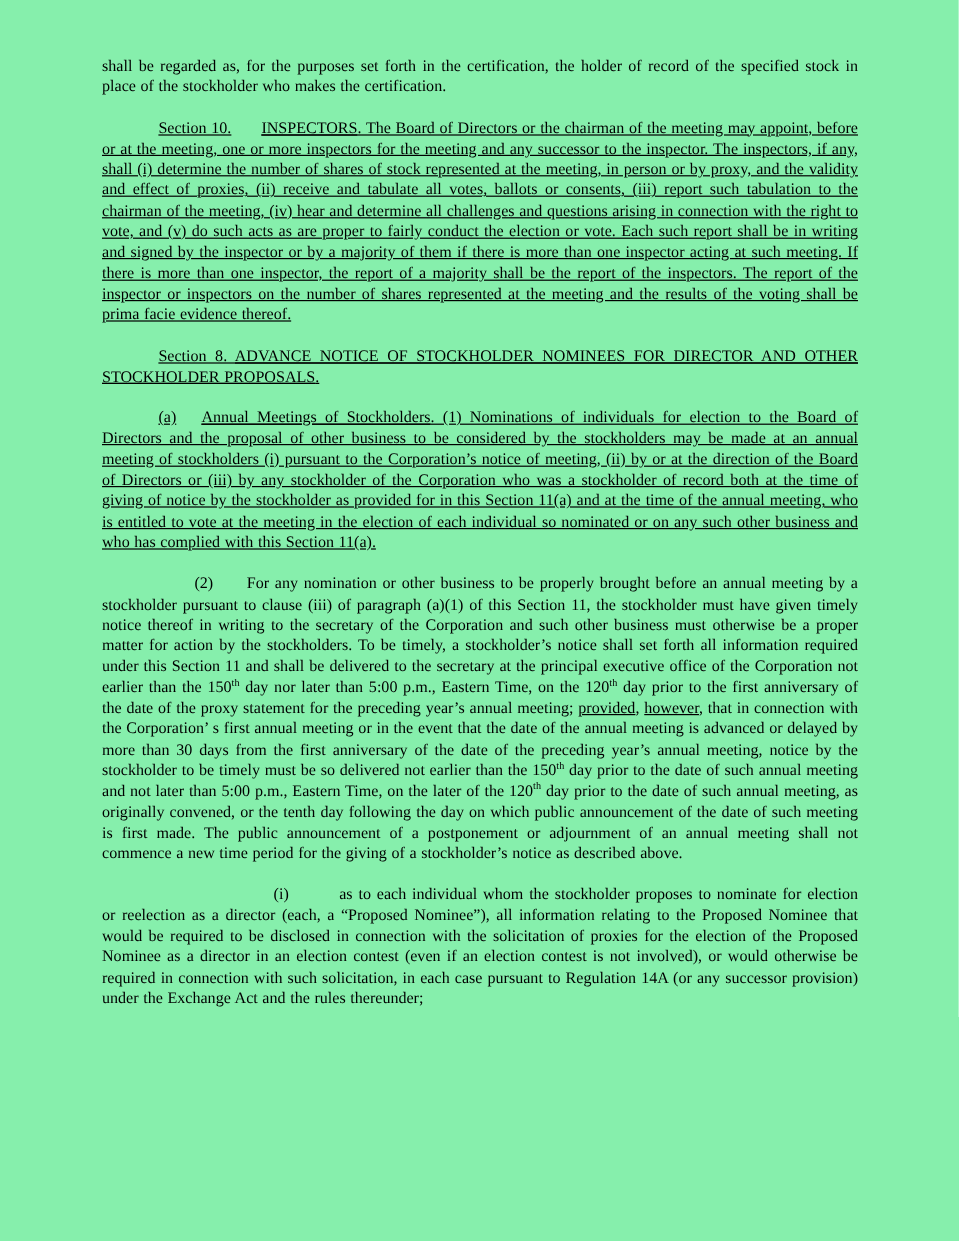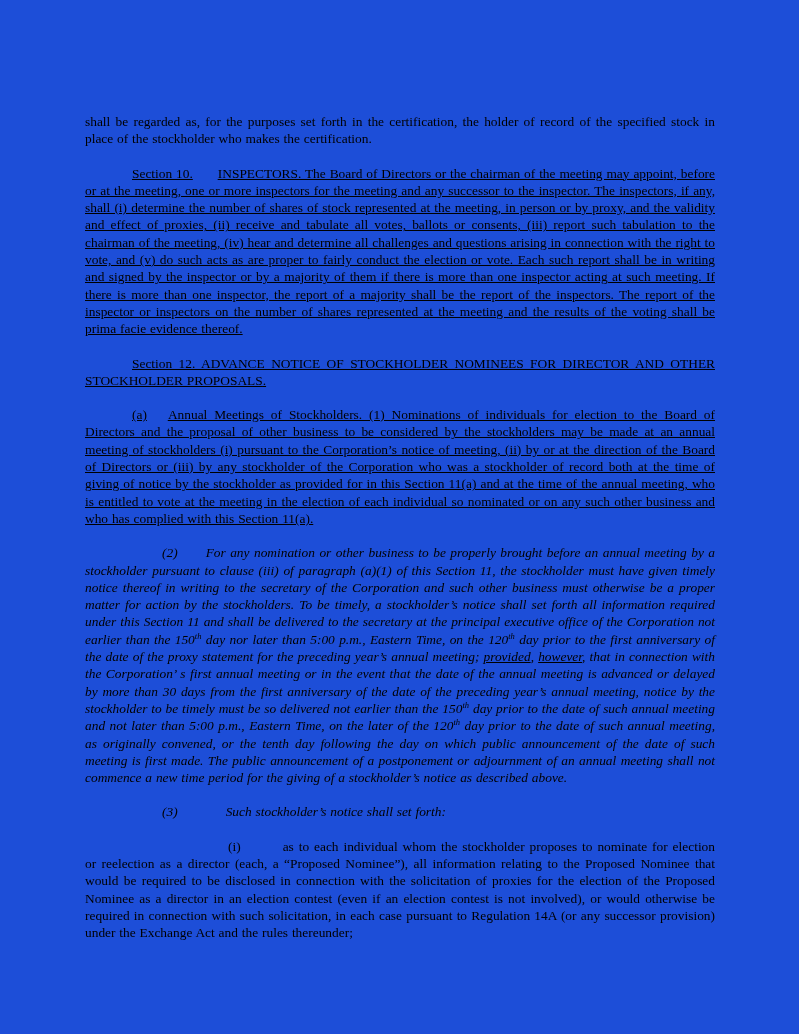--- a/index.html
+++ b/index.html
@@ -10,49 +10,48 @@
     position: relative;
     font-family: "Liberation Serif", "DejaVu Serif", serif;
     color: #000000;
     overflow: hidden;
   }
   .page {
     position: absolute;
     top: 0; left: 0;
     width: 799px;
     height: 1034px;
-    background: #1d4ed8;
-    padding: 113px 84px 40px 85px;
+    background: #86efac;
+    padding: 46px 84px 40px 85px;
   }
   .doc-body { width: 630px; }
   .para {
     font-size: 13.4px;
     line-height: 17.3px;
     text-align: justify;
     margin-bottom: 17px;
     word-spacing: 0.5px;
   }
   .para:last-child { margin-bottom: 0; margin-top: 14px; }
   .ind-1 { text-indent: 47px; text-decoration: underline; }
-  .ind-2 { text-indent: 77px; font-style: italic; }
+  .ind-2 { text-indent: 77px; }
   .ind-3 { text-indent: 143px; }
   .tab { display: inline-block; }
   .u { text-decoration: underline; }
   sup {
     font-size: 8.5px;
     vertical-align: super;
     line-height: 0;
   }
 </style>
 </head>
 <body>
 
 <div class="page">
   <div class="doc-body">
     <p class="para"><span>shall be regarded as, for the purposes set forth in the certification, the holder of record of the specified stock in place of the stockholder who makes the certification.</span></p>
     <p class="para ind-1"><span>Section 10.</span><span class="tab" style="width: 25px;"></span><span class="u">INSPECTORS</span><span>.  The Board of Directors or the chairman of the meeting may appoint, before or at the meeting, one or more inspectors for the meeting and any successor to the inspector.  The inspectors, if any, shall (i) determine the number of shares of stock represented at the meeting, in person or by proxy, and the validity and effect of proxies, (ii) receive and tabulate all votes, ballots or consents, (iii) report such tabulation to the chairman of the meeting, (iv) hear and determine all challenges and questions arising in connection with the right to vote, and (v) do such acts as are proper to fairly conduct the election or vote.  Each such report shall be in writing and signed by the inspector or by a majority of them if there is more than one inspector acting at such meeting.  If there is more than one inspector, the report of a majority shall be the report of the inspectors.  The report of the inspector or inspectors on the number of shares represented at the meeting and the results of the voting shall be prima facie evidence thereof.</span></p>
-    <p class="para ind-1"><span>Section 12.  </span><span class="u">ADVANCE NOTICE OF STOCKHOLDER NOMINEES FOR DIRECTOR AND OTHER STOCKHOLDER PROPOSALS</span><span>.</span></p>
+    <p class="para ind-1"><span>Section 8.  </span><span class="u">ADVANCE NOTICE OF STOCKHOLDER NOMINEES FOR DIRECTOR AND OTHER STOCKHOLDER PROPOSALS</span><span>.</span></p>
     <p class="para ind-1"><span>(a)</span><span class="tab" style="width: 21px;"></span><span class="u">Annual Meetings of Stockholders</span><span>.  (1) Nominations of individuals for election to the Board of Directors and the proposal of other business to be considered by the stockholders may be made at an annual meeting of stockholders (i) pursuant to the Corporation’s notice of meeting, (ii) by or at the direction of the Board of Directors or (iii) by any stockholder of the Corporation who was a stockholder of record both at the time of giving of notice by the stockholder as provided for in this Section 11(a) and at the time of the annual meeting, who is entitled to vote at the meeting in the election of each individual so nominated or on any such other business and who has complied with this Section 11(a).</span></p>
     <p class="para ind-2"><span>(2)</span><span class="tab" style="width: 28px;"></span><span>For any nomination or other business to be properly brought before an annual meeting by a stockholder pursuant to clause (iii) of paragraph (a)(1) of this Section 11, the stockholder must have given timely notice thereof in writing to the secretary of the Corporation and such other business must otherwise be a proper matter for action by the stockholders.  To be timely, a stockholder’s notice shall set forth all information required under this Section 11 and shall be delivered to the secretary at the principal executive office of the Corporation not earlier than the 150</span><sup>th</sup><span> day nor later than 5:00 p.m., Eastern Time, on the 120</span><sup>th</sup><span> day prior to the first anniversary of the date of the proxy statement for the preceding year’s annual meeting; </span><span class="u">provided</span><span>, </span><span class="u">however</span><span>, that in connection with the Corporation’ s first annual meeting or in the event that the date of the annual meeting is advanced or delayed by more than 30 days from the first anniversary of the date of the preceding year’s annual meeting, notice by the stockholder to be timely must be so delivered not earlier than the 150</span><sup>th</sup><span> day prior to the date of such annual meeting and not later than 5:00 p.m., Eastern Time, on the later of the 120</span><sup>th</sup><span> day prior to the date of such annual meeting, as originally convened, or the tenth day following the day on which public announcement of the date of such meeting is first made.  The public announcement of a postponement or adjournment of an annual meeting shall not commence a new time period for the giving of a stockholder’s notice as described above.</span></p>
-    <p class="para ind-2"><span>(3)</span><span class="tab" style="width: 48px;"></span><span>Such stockholder’s notice shall set forth:</span></p>
     <p class="para ind-3"><span>(i)</span><span class="tab" style="width: 42px;"></span><span>as to each individual whom the stockholder proposes to nominate for election or reelection as a director (each, a “Proposed Nominee”), all information relating to the Proposed Nominee that would be required to be disclosed in connection with the solicitation of proxies for the election of the Proposed Nominee as a director in an election contest (even if an election contest is not involved), or would otherwise be required in connection with such solicitation, in each case pursuant to Regulation 14A (or any successor provision) under the Exchange Act and the rules thereunder;</span></p>
   </div>
 </div>
 
 </body></html>

